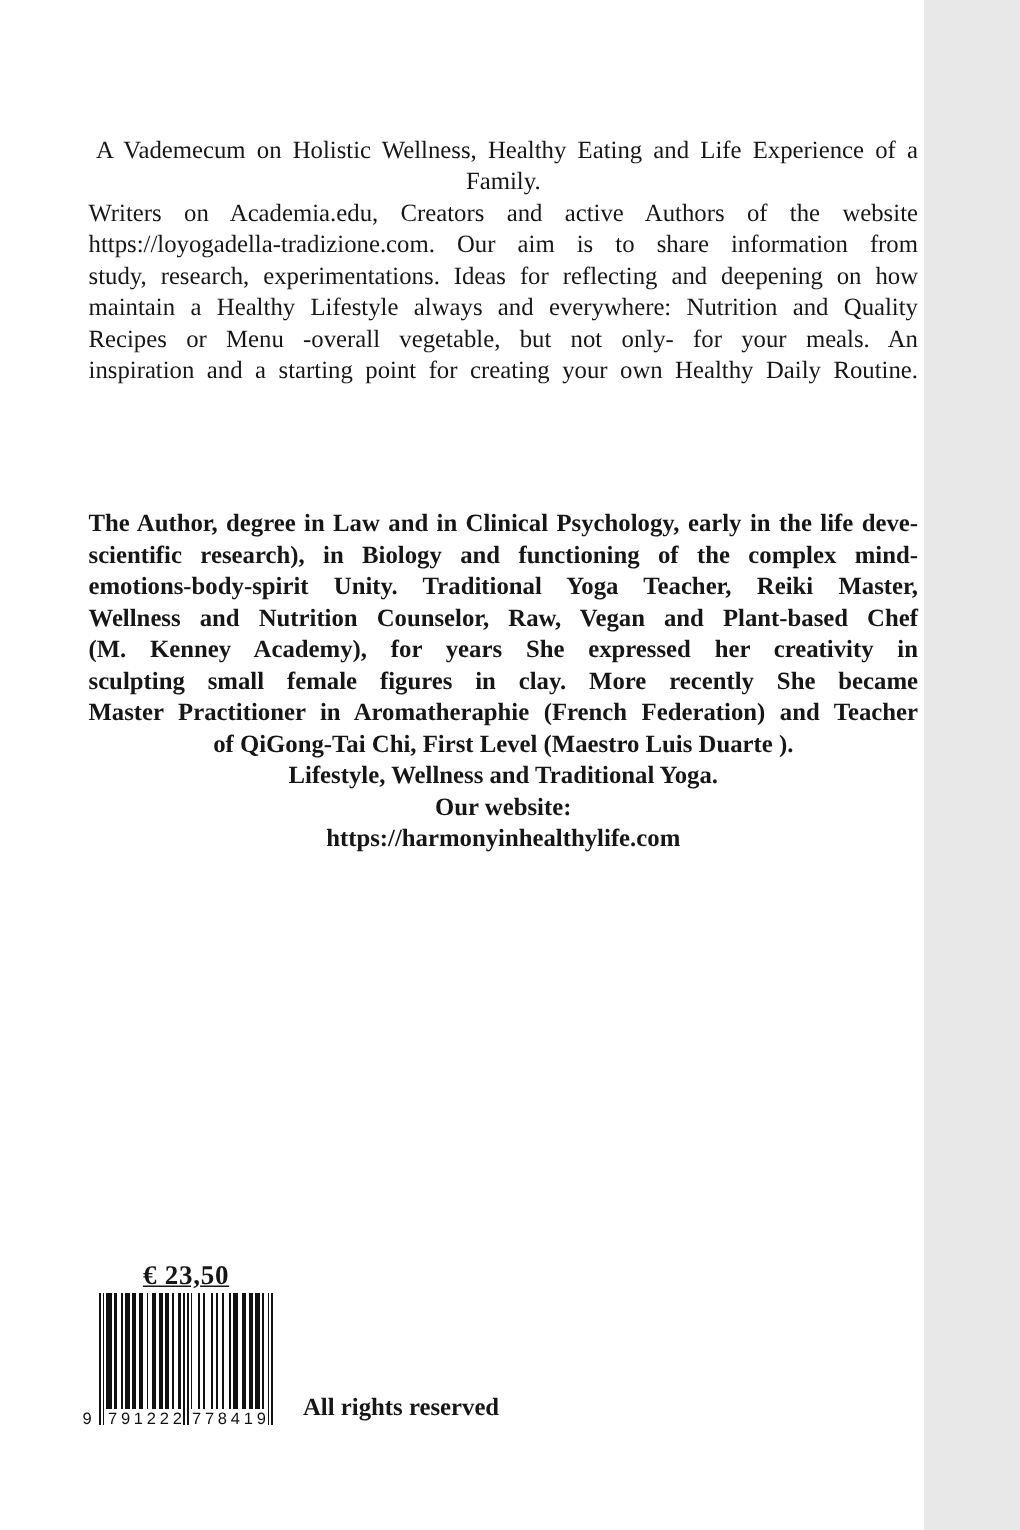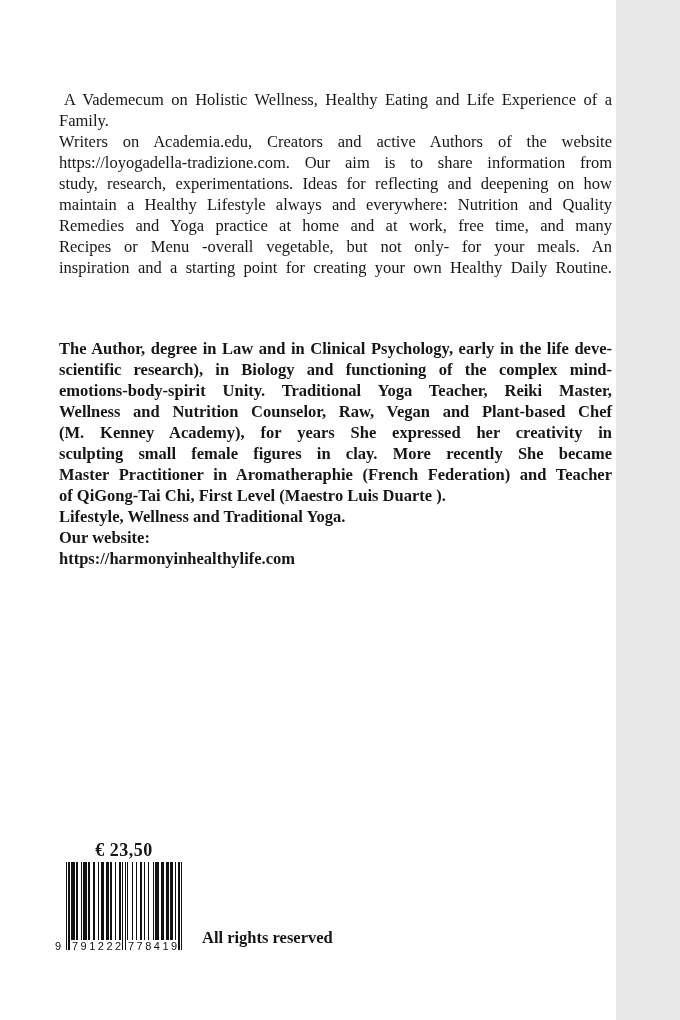--- a/index.html
+++ b/index.html
@@ -11,36 +11,37 @@
     color:#161616;
     overflow:hidden;
   }
   .para{
     position:absolute;
     left:59px;width:553px;
     font-size:16.5px;
     line-height:21px;
     text-align:left;
   }
-  .para .line{display:block;}
+  .para .line{display:block;text-align:center;}
   .para .line.j{
     text-align:justify;
     text-align-last:justify;
   }
   .para .line.ind{padding-left:5px;box-sizing:border-box;}
   #para1{top:89px;}
   #para2{top:338px;font-weight:bold;}
 
   .price{
     position:absolute;
     left:66px;top:840px;width:116px;
     text-align:center;
     font-size:18px;
     font-weight:bold;
     letter-spacing:0.5px;
+    text-decoration:underline;
   }
   .barcode{
     position:absolute;
     left:66px;top:862px;width:116px;height:95px;
   }
   .barcode svg{display:block;}
   .bc-digits{
     position:absolute;
     top:77px;left:0;width:116px;height:14px;
     font-family:"Liberation Sans", sans-serif;
@@ -65,21 +66,20 @@
 
 <div class="page">
 
   <div class="para" id="para1">
     <span class="line j ind">A Vademecum on Holistic Wellness, Healthy Eating and Life Experience of a</span>
     <span class="line">Family.</span>
     <span class="line j">Writers on Academia.edu, Creators and active Authors of the website</span>
     <span class="line j">https://loyogadella-tradizione.com. Our aim is to share information from</span>
     <span class="line j">study, research, experimentations. Ideas for reflecting and deepening on how</span>
     <span class="line j">maintain a Healthy Lifestyle always and everywhere: Nutrition and Quality</span>
-    <span class="line j">Remedies and Yoga practice at home and at work, free time, and many</span>
     <span class="line j">Recipes or Menu -overall vegetable, but not only- for your meals. An</span>
     <span class="line j">inspiration and a starting point for creating your own Healthy Daily Routine.</span>
   </div>
 
   <div class="para" id="para2">
     <span class="line j">The Author, degree in Law and in Clinical Psychology, early in the life deve-</span>
     <span class="line j">scientific research), in Biology and functioning of the complex mind-</span>
     <span class="line j">emotions-body-spirit Unity. Traditional Yoga Teacher, Reiki Master,</span>
     <span class="line j">Wellness and Nutrition Counselor, Raw, Vegan and Plant-based Chef</span>
     <span class="line j">(M. Kenney Academy), for years She expressed her creativity in</span>

